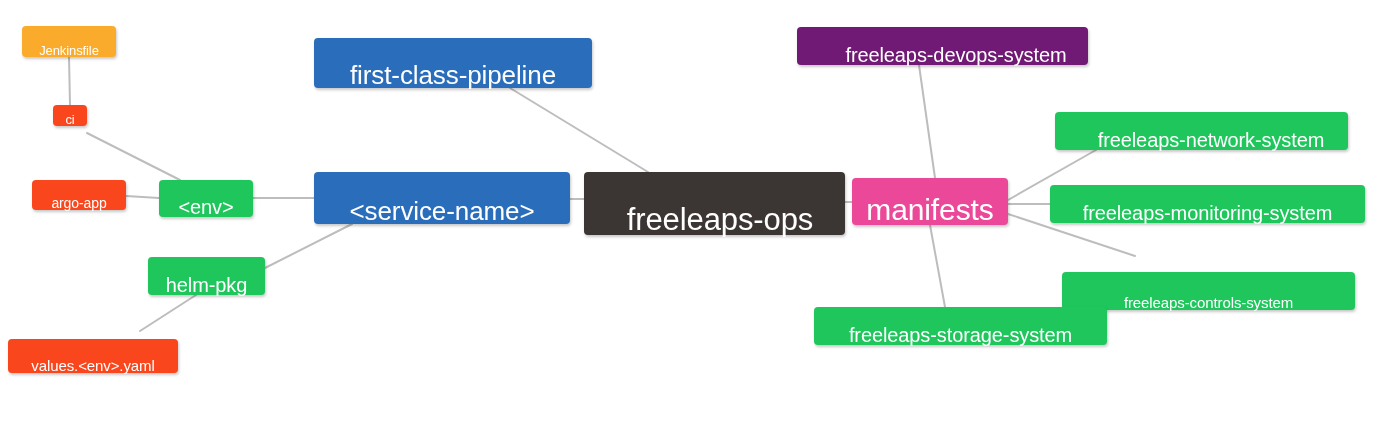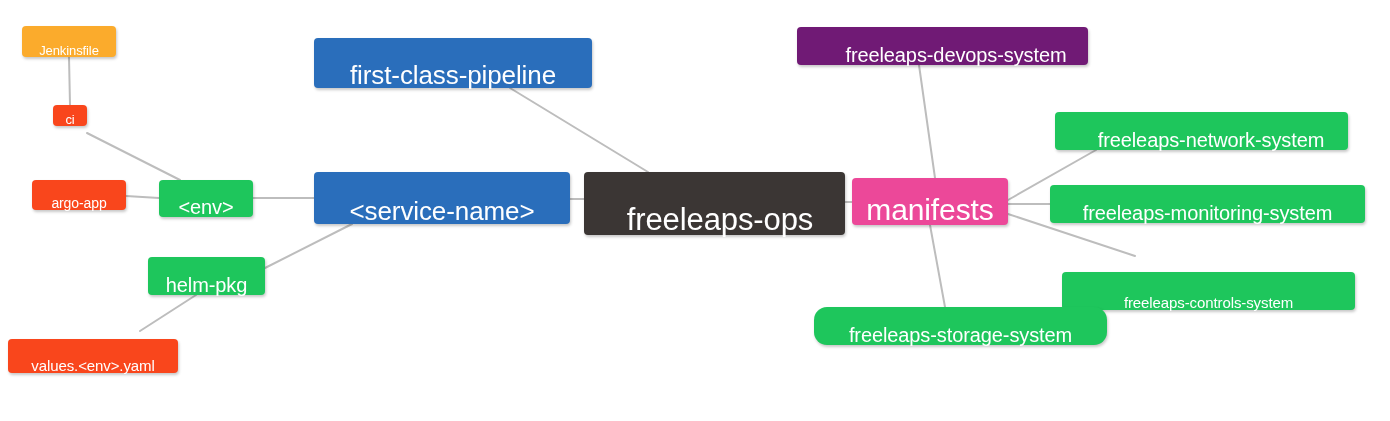--- a/index.html
+++ b/index.html
@@ -101,17 +101,17 @@
       </div>
       <div class="node" style="left: 1055px; top: 112px; width: 293px; height: 38px; background: rgb(30, 198, 92); font-size: 20px; padding-left: 28px;">
         <span class="node-label">freeleaps-network-system</span>
       </div>
       <div class="node" style="left: 1050px; top: 185px; width: 315px; height: 38px; background: rgb(30, 198, 92); font-size: 20px;">
         <span class="node-label">freeleaps-monitoring-system</span>
       </div>
       <div class="node" style="left: 1062px; top: 256px; width: 293px; height: 38px; background: rgb(30, 198, 92); font-size: 15px; margin-top: 16px;">
         <span class="node-label">freeleaps-controls-system</span>
       </div>
-      <div class="node" style="left: 814px; top: 307px; width: 293px; height: 38px; background: rgb(30, 198, 92); font-size: 20px; border-radius: 13px;">
+      <div class="node" style="left: 814px; top: 307px; width: 293px; height: 38px; background: rgb(30, 198, 92); font-size: 20px;">
         <span class="node-label">freeleaps-storage-system</span>
       </div>
     </div>
 </div>
 
 </body></html>

